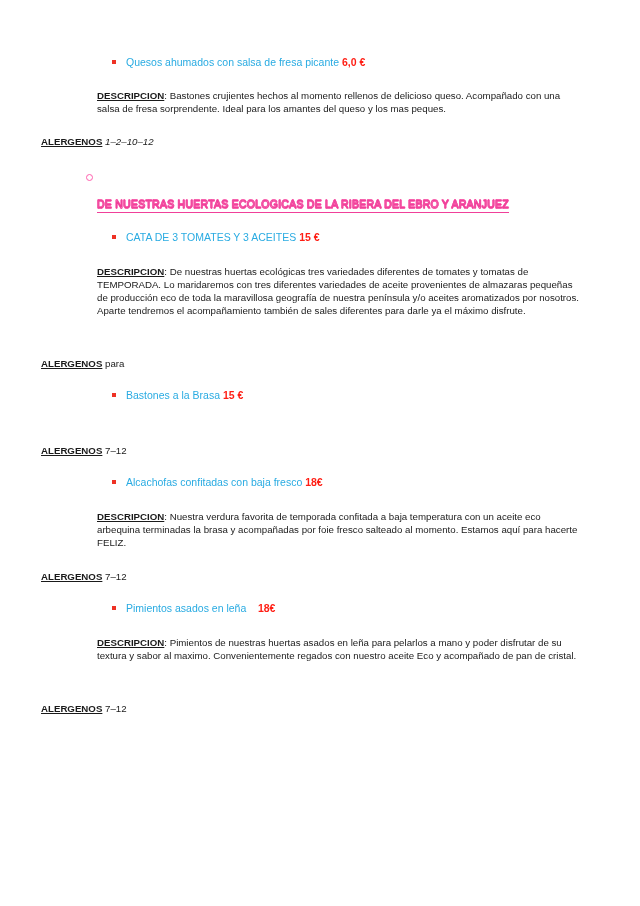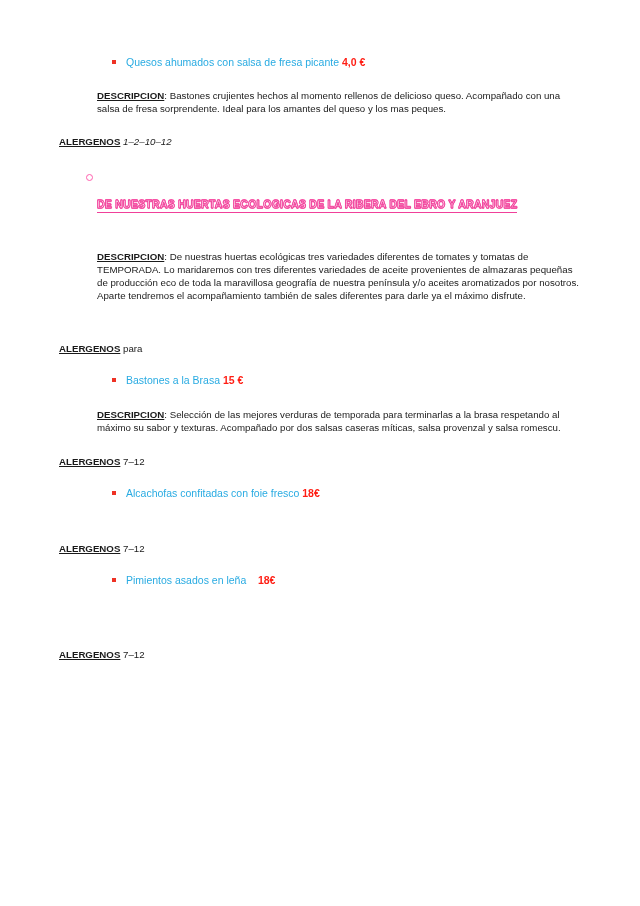--- a/index.html
+++ b/index.html
@@ -31,21 +31,21 @@
   .cat-head-row{position:relative;padding-left:97px;margin:0;}
   .cat-head-row .circ-bullet{
     position:absolute;left:86px;top:4px;
     width:5px;height:5px;border:1px solid #ff5fae;border-radius:50%;
     background:#fff;display:block;
   }
   .cat-head{
     display:inline-block;
     font-size:10.5px;
     line-height:14px;
-    font-weight:bold;
+    font-weight:normal;
     letter-spacing:0.25px;
     color:#ffffff;
     -webkit-text-stroke:0.9px #f0409a;
     text-shadow:
        0.6px 0 0 #ff69b4, -0.6px 0 0 #ff69b4,
        0 0.6px 0 #ff69b4, 0 -0.6px 0 #ff69b4;
     border-bottom:1.3px solid #f0409a;
     padding-bottom:0.5px;
     white-space:nowrap;
     margin-top:27px;
@@ -59,21 +59,21 @@
     font-size:9.7px;
     line-height:13px;
     color:#1a1a1a;
     text-align:left;
   }
   .desc .lbl{font-weight:bold;text-decoration:underline;}
 
   
   .aler{
     margin:0;
-    padding-left:59px;
+    padding-left:41px;
     font-size:9.7px;
     line-height:13px;
     color:#1a1a1a;
     white-space:nowrap;
   }
   .aler .lbl{font-weight:bold;text-decoration:underline;}
   .aler .val{font-style:normal;}
   .aler .val.ital{font-style:italic;}
 
   
@@ -81,21 +81,21 @@
 </style>
 </head>
 <body>
 
 <div class="page">
 
   <div class="sp" style="height:55px"></div>
 
   <p class="item-line">
     <span class="sq-bullet"></span>
-    <span class="item-name">Quesos ahumados con salsa de fresa picante </span><span class="item-price">4,0 €</span>
+    <span class="item-name">Quesos ahumados con salsa de fresa picante </span><span class="item-price">6,0 €</span>
   </p>
 
   <div class="sp" style="height:19px"></div>
 
   <p class="desc">
     <span class="lbl">DESCRIPCION</span><span>: </span><span>Bastones crujientes hechos al momento rellenos de delicioso queso. Acompañado con una salsa de fresa sorprendente. Ideal para los amantes del queso y los mas peques.</span>
   </p>
 
   <div class="sp" style="height:20px"></div>
 
@@ -105,20 +105,24 @@
 
   <div class="sp" style="height:22px"></div>
 
   <p class="cat-head-row">
     <span class="circ-bullet"></span>
     <span class="cat-head">DE NUESTRAS HUERTAS ECOLOGICAS DE LA RIBERA DEL EBRO Y ARANJUEZ</span>
   </p>
 
   <div class="sp" style="height:17px"></div>
 
+  <p class="item-line">
+    <span class="sq-bullet"></span>
+    <span class="item-name">CATA DE 3 TOMATES Y 3 ACEITES </span><span class="item-price">15 €</span>
+  </p>
 
   <div class="sp" style="height:20px"></div>
 
   <p class="desc">
     <span class="lbl">DESCRIPCION</span><span>: </span><span>De nuestras huertas ecológicas tres variedades diferentes de tomates y tomatas de TEMPORADA. Lo maridaremos con tres diferentes variedades de aceite provenientes de almazaras pequeñas de producción eco de toda la maravillosa geografía de nuestra península y/o aceites aromatizados por nosotros. Aparte tendremos el acompañamiento también de sales diferentes para darle ya el máximo disfrute.</span>
   </p>
 
   <div class="sp" style="height:40px"></div>
 
   <p class="aler">
@@ -127,55 +131,58 @@
 
   <div class="sp" style="height:18px"></div>
 
   <p class="item-line">
     <span class="sq-bullet"></span>
     <span class="item-name">Bastones a la Brasa </span><span class="item-price">15 €</span>
   </p>
 
   <div class="sp" style="height:20px"></div>
 
-  <p class="desc">
-    <span class="lbl">DESCRIPCION</span><span>: </span><span>Selección de las mejores verduras de temporada para terminarlas a la brasa respetando al máximo su sabor y texturas. Acompañado por dos salsas caseras míticas, salsa provenzal y salsa romescu.</span>
-  </p>
 
   <div class="sp" style="height:21px"></div>
 
   <p class="aler">
     <span class="lbl">ALERGENOS</span><span> </span><span class="val">7–12</span>
   </p>
 
   <div class="sp" style="height:18px"></div>
 
   <p class="item-line">
     <span class="sq-bullet"></span>
-    <span class="item-name">Alcachofas confitadas con foie fresco </span><span class="item-price">18€</span>
+    <span class="item-name">Alcachofas confitadas con baja fresco </span><span class="item-price">18€</span>
   </p>
 
   <div class="sp" style="height:20px"></div>
 
+  <p class="desc">
+    <span class="lbl">DESCRIPCION</span><span>: </span><span>Nuestra verdura favorita de temporada confitada a baja temperatura con un aceite eco arbequina terminadas la brasa y acompañadas por foie fresco salteado al momento. Estamos aquí para hacerte FELIZ.</span>
+  </p>
 
   <div class="sp" style="height:21px"></div>
 
   <p class="aler">
     <span class="lbl">ALERGENOS</span><span> </span><span class="val">7–12</span>
   </p>
 
   <div class="sp" style="height:18px"></div>
 
   <p class="item-line">
     <span class="sq-bullet"></span>
     <span class="item-name">Pimientos asados en leña &nbsp;&nbsp; </span><span class="item-price">18€</span>
   </p>
 
   <div class="sp" style="height:20px"></div>
 
+  <p class="desc">
+    <span class="lbl">DESCRIPCION</span><span>: </span><span>Pimientos de nuestras huertas asados en leña para pelarlos a mano y poder disfrutar de su textura y sabor al maximo. Convenientemente regados con nuestro aceite Eco y acompañado de pan de cristal.</span>
+  </p>
 
   <div class="sp" style="height:40px"></div>
 
   <p class="aler">
     <span class="lbl">ALERGENOS</span><span> </span><span class="val">7–12</span>
   </p>
 
 </div>
 
 </body></html>

